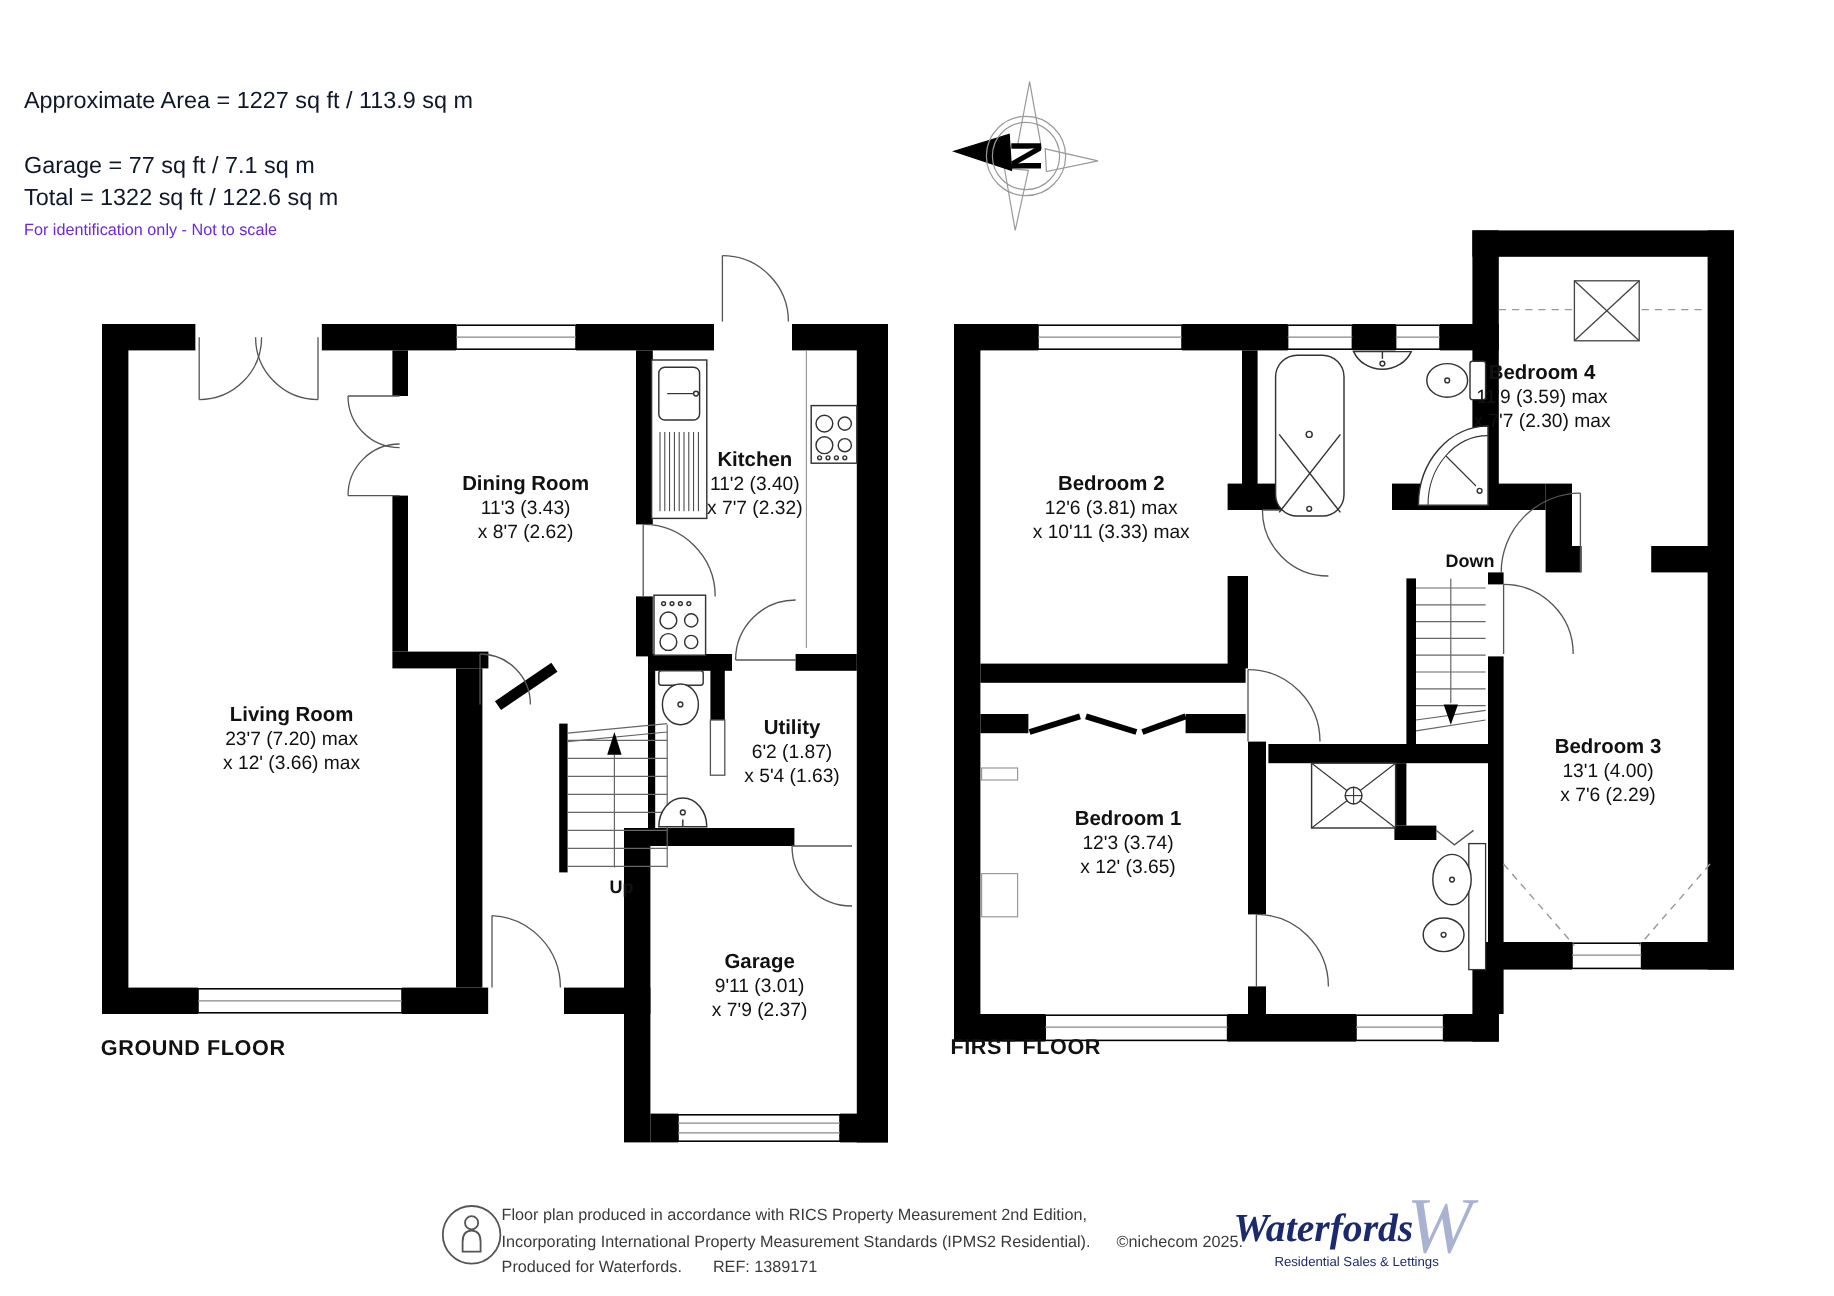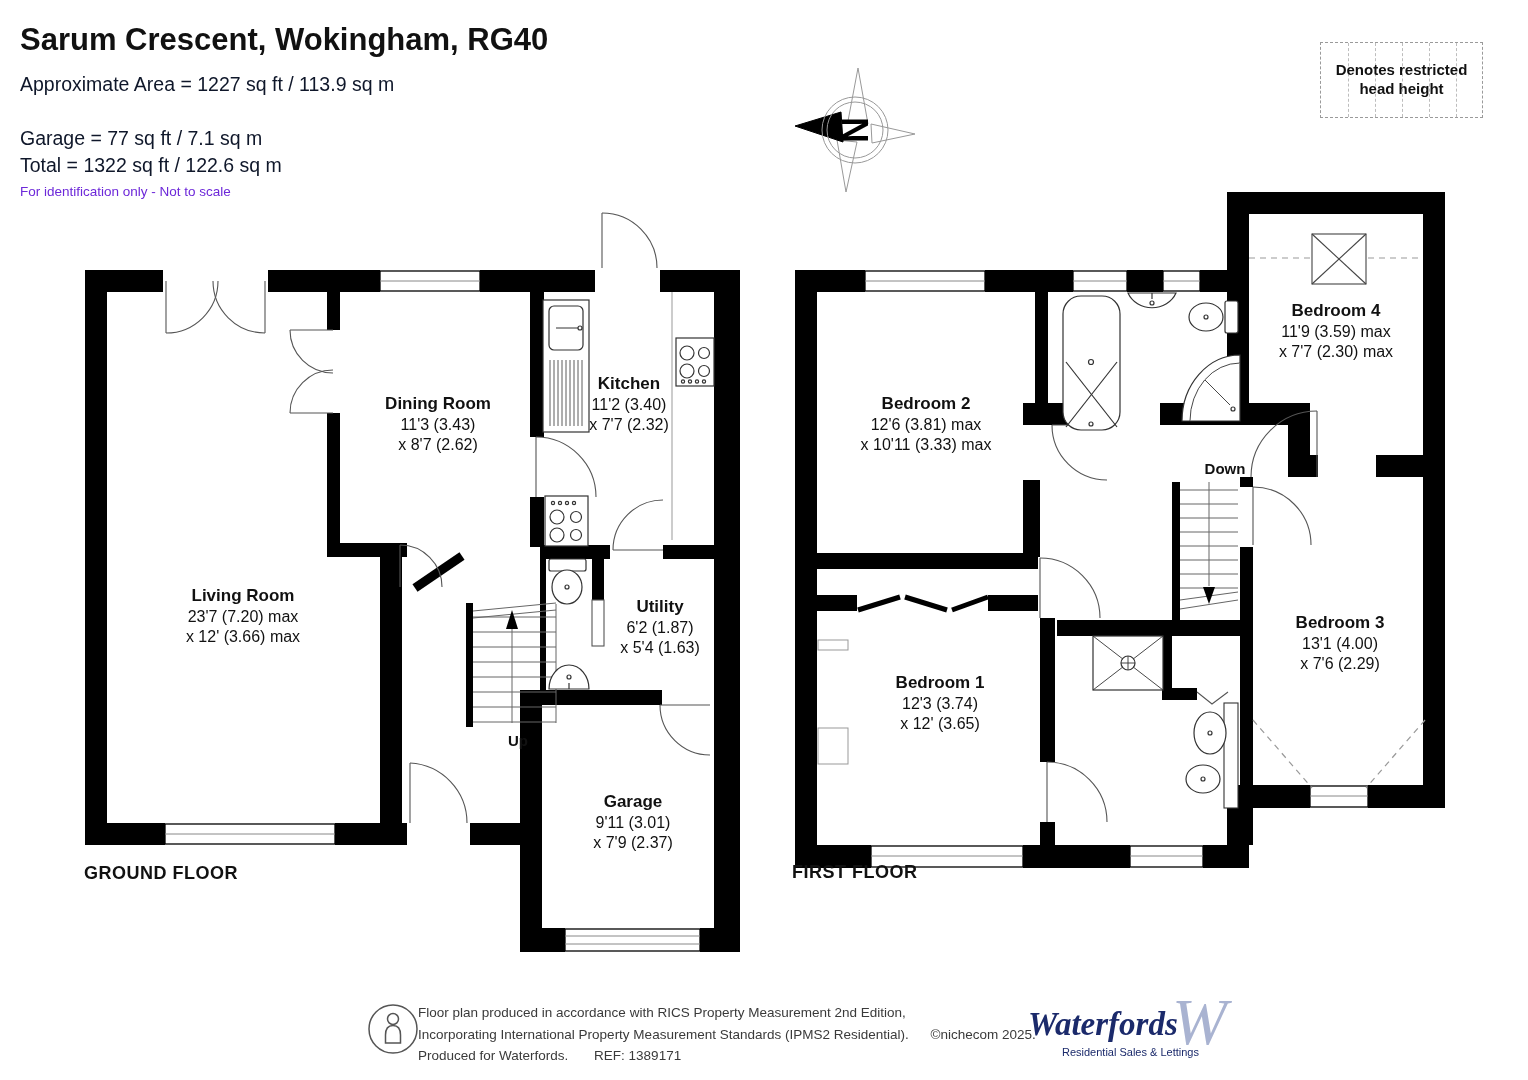--- a/index.html
+++ b/index.html
@@ -292,34 +292,25 @@
       </g>
       <g stroke="#999" stroke-width="1.2" stroke-dasharray="6 5" fill="none">
         <line x1="1249" y1="258" x2="1310" y2="258"></line>
         <line x1="1368" y1="258" x2="1423" y2="258"></line>
         <line x1="1253" y1="720" x2="1312" y2="788"></line>
         <line x1="1425" y1="720" x2="1366" y2="788"></line>
       </g>
     </g>
   </svg>
 
-  <div class="hdr-title">Sarum Crescent, Wokingham, RG40</div>
   <div class="hdr-line" style="top:73px">Approximate Area = 1227 sq ft / 113.9 sq m</div>
   <div class="hdr-line" style="top:127px">Garage = 77 sq ft / 7.1 sq m</div>
   <div class="hdr-line" style="top:154px">Total = 1322 sq ft / 122.6 sq m</div>
   <div class="hdr-disclaimer">For identification only - Not to scale</div>
 
-  <div class="legend-box">
-    <div class="legend-hatch" style="left:27px"></div>
-    <div class="legend-hatch" style="left:54px"></div>
-    <div class="legend-hatch" style="left:81px"></div>
-    <div class="legend-hatch" style="left:108px"></div>
-    <div class="legend-hatch" style="left:135px"></div>
-    <div class="legend-text" style="white-space:normal">Denotes restricted head height</div>
-  </div>
 
   <div class="room-label" style="left:243px;top:616px">
     <div class="room-name">Living Room</div>
     <div class="room-dim">23'7 (7.20) max</div>
     <div class="room-dim">x 12' (3.66) max</div>
   </div>
   <div class="room-label" style="left:438px;top:424px">
     <div class="room-name">Dining Room</div>
     <div class="room-dim">11'3 (3.43)</div>
     <div class="room-dim">x 8'7 (2.62)</div>
@@ -348,21 +339,21 @@
   <div class="room-label" style="left:926px;top:424px">
     <div class="room-name">Bedroom 2</div>
     <div class="room-dim">12'6 (3.81) max</div>
     <div class="room-dim">x 10'11 (3.33) max</div>
   </div>
   <div class="room-label" style="left:1340px;top:643px">
     <div class="room-name">Bedroom 3</div>
     <div class="room-dim">13'1 (4.00)</div>
     <div class="room-dim">x 7'6 (2.29)</div>
   </div>
-  <div class="room-label" style="left:1336px;top:331px">
+  <div class="room-label" style="left:1285px;top:331px">
     <div class="room-name">Bedroom 4</div>
     <div class="room-dim">11'9 (3.59) max</div>
     <div class="room-dim">x 7'7 (2.30) max</div>
   </div>
 
   <div class="stair-label" style="left:500px;top:740px">Up</div>
   <div class="stair-label" style="left:1207px;top:468px">Down</div>
 
   <div class="floor-label" style="left:84px;top:863px">GROUND FLOOR</div>
   <div class="floor-label" style="left:792px;top:862px">FIRST FLOOR</div>

